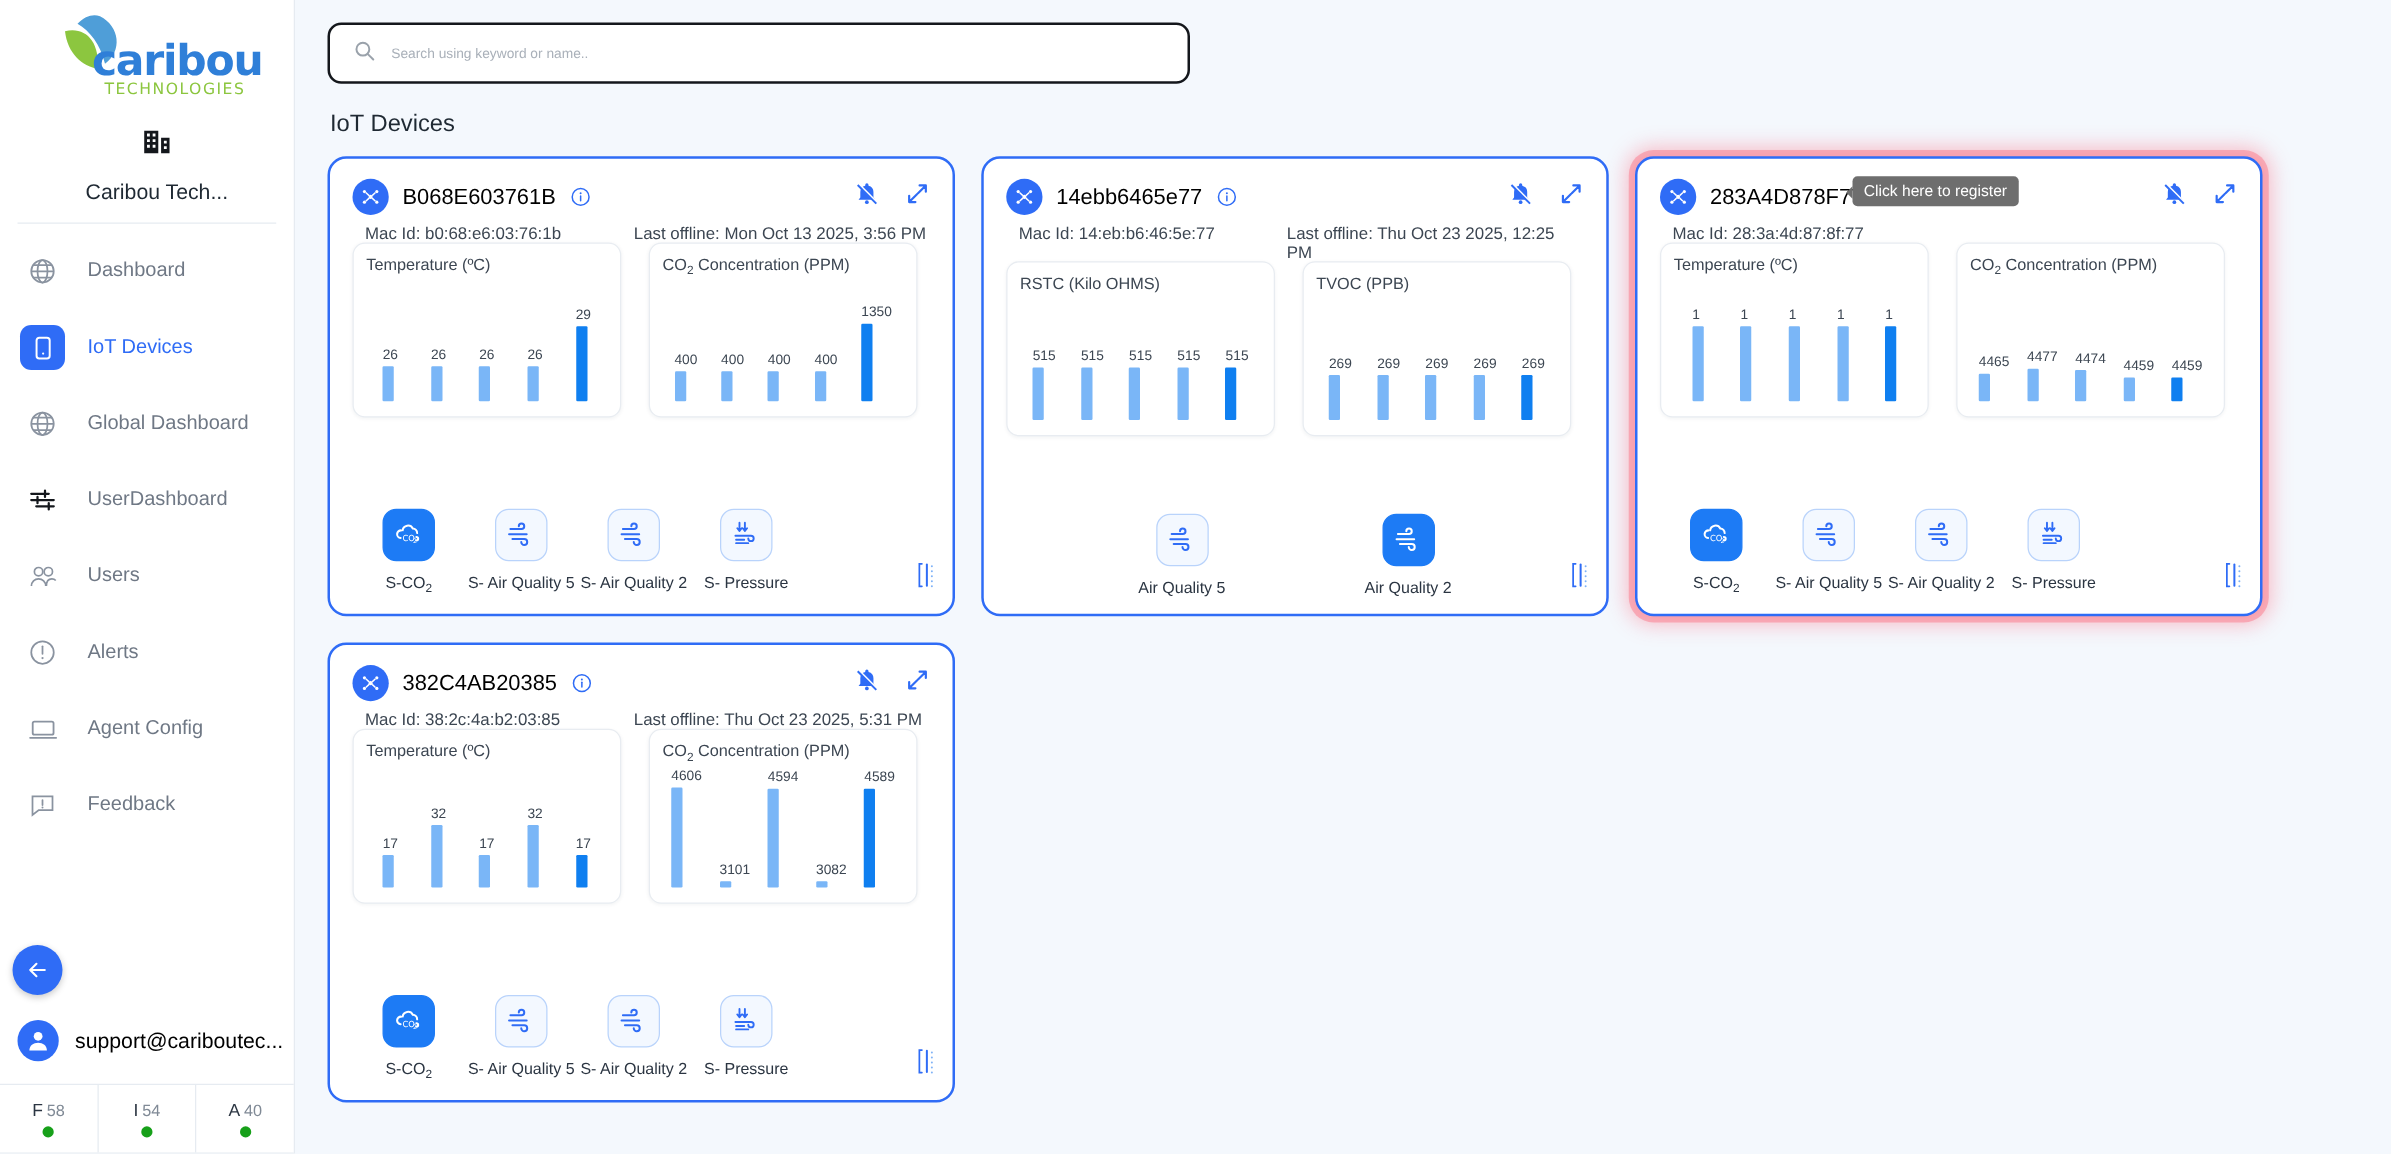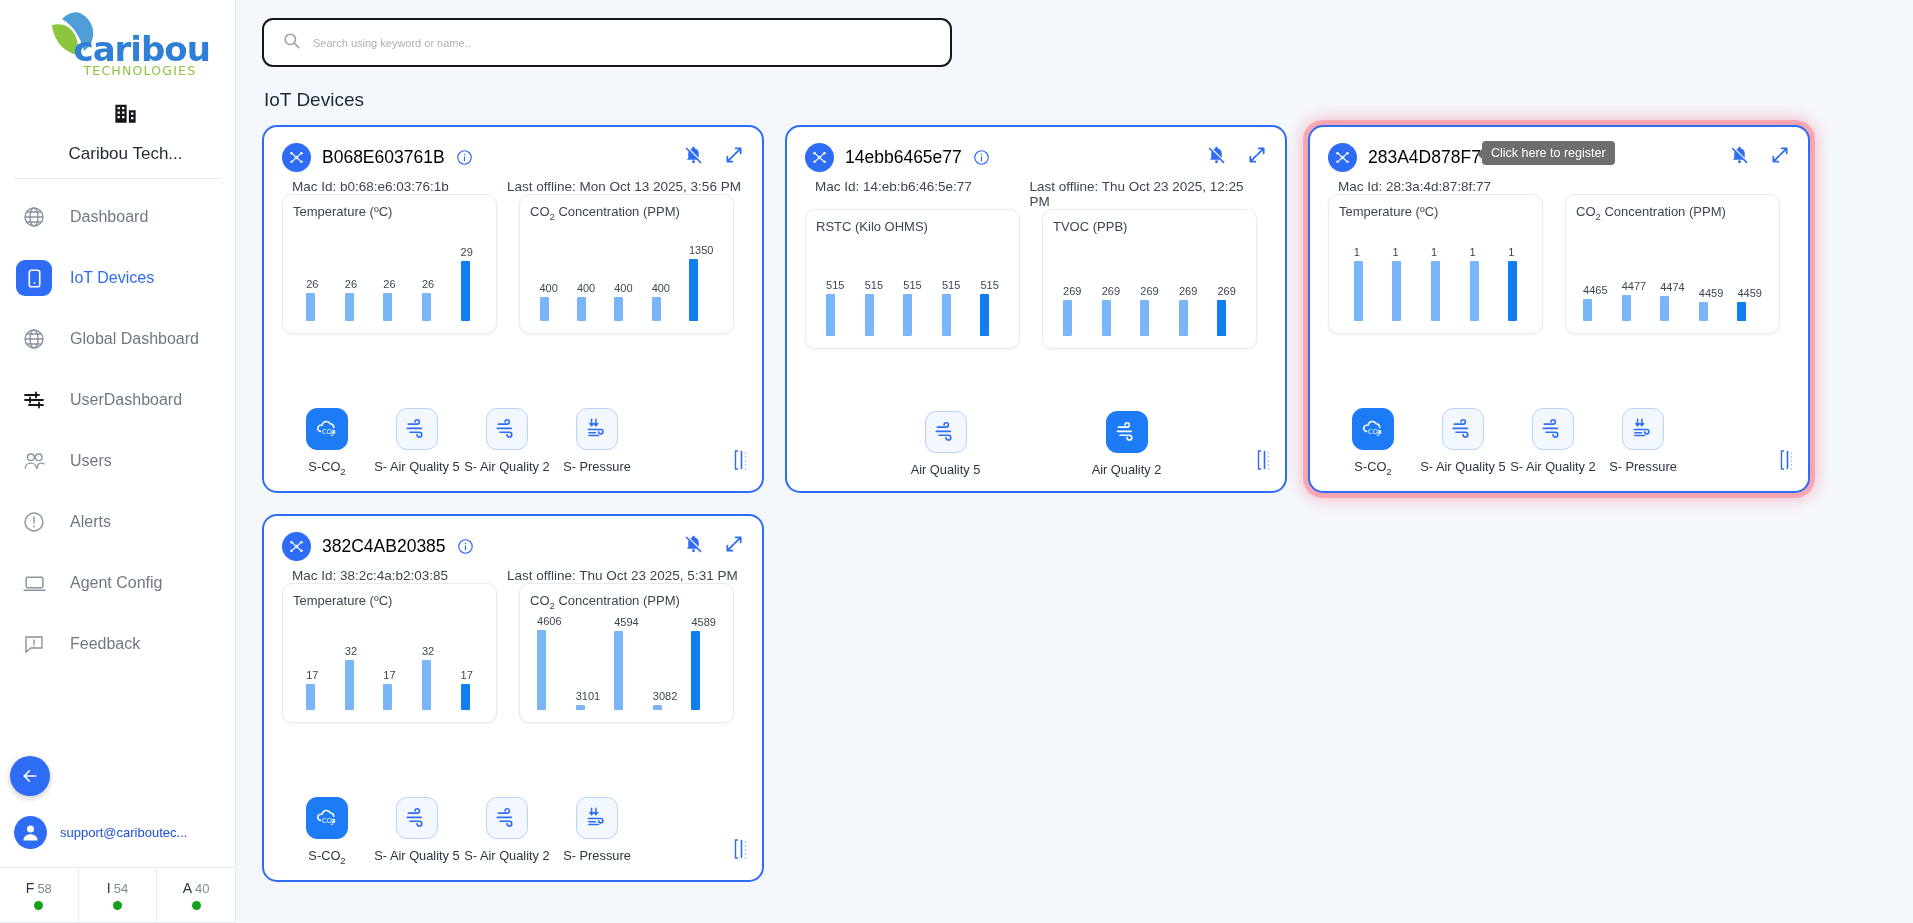--- a/index.html
+++ b/index.html
@@ -66,21 +66,21 @@
     margin: 0 0 20px 10px;
     box-shadow: 0 2px 6px rgba(0,0,0,.22);
     cursor: pointer;
   }
   .user-row { display: flex; align-items: center; gap: 13px; padding: 0 0 18px 14px; }
   .avatar {
     width: 33px; height: 33px; border-radius: 50%;
     background: #2f6cf6; display:flex; align-items:center; justify-content:center;
     flex: 0 0 33px;
   }
-  .user-mail { font-size: 13px; color: #1d4ed8; }
+  .user-mail { font-size: 17px; color: #000000; }
 
   .stat-bar {
     display: flex; border-top: 1px solid #e6ebf1; border-bottom: 1px solid #e6ebf1;
     height: 56px;
   }
   .stat-cell {
     flex: 1 1 0; display: flex; flex-direction: column;
     align-items: center; justify-content: center; gap: 5px;
     border-right: 1px solid #e6ebf1;
   }

